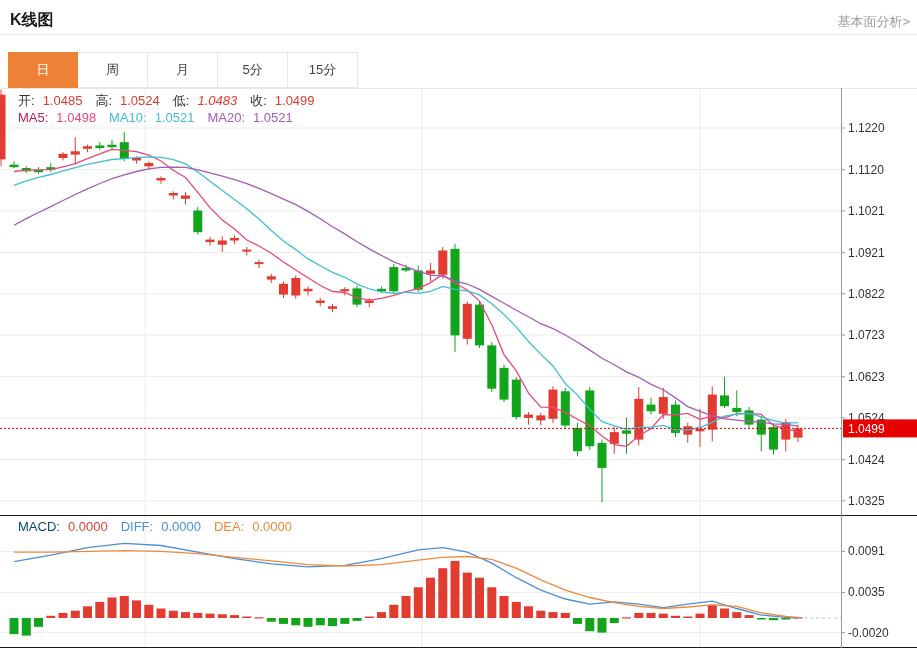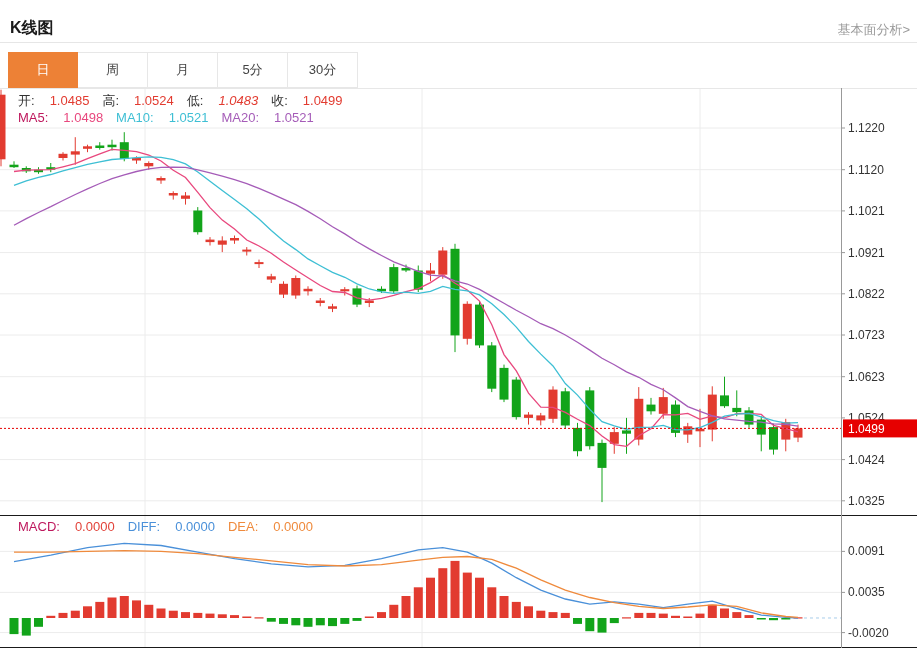--- a/index.html
+++ b/index.html
@@ -1,47 +1,47 @@
 <!DOCTYPE html>
 <html><head>
 <meta charset="utf-8">
 <style>
   html,body{margin:0;padding:0}
   body{width:917px;height:649px;background:#fff;position:relative;overflow:hidden;
        font-family:"Liberation Sans","DejaVu Sans",sans-serif;}
-  .header{position:absolute;top:12px;left:0;width:917px;height:30px;border-bottom:1px solid #e6e6e6;background:#fff}
+  .header{position:absolute;top:4px;left:0;width:917px;height:30px;border-bottom:1px solid #e6e6e6;background:#fff}
   .page-title{position:absolute;left:10px;top:6px;font-size:16px;font-weight:bold;color:#1a1a1a}
   .analysis-link{position:absolute;right:7px;top:9px;font-size:13px;color:#9a9a9a;text-decoration:none;cursor:pointer}
   .tabs{position:absolute;top:52px;left:8px;display:flex}
   .tab{width:70px;height:36px;line-height:34px;text-align:center;font-size:13px;color:#444;
        background:#fff;border:1px solid #e7e7e7;border-left:none;box-sizing:border-box;cursor:pointer;padding:0;
        font-family:inherit}
   .tab:first-child{border-left:1px solid #e7e7e7}
   #chart-svg{position:absolute;top:88px;left:0}
   .legend{position:absolute;font-size:13px;white-space:nowrap;pointer-events:none}
   .legend .lbl{color:#333}
-  .legend .val{margin-left:15px;margin-right:13px}
+  .legend .val{margin-left:8px;margin-right:13px}
   #ohlc-legend{top:92px;left:18px}
   #ma-legend{top:110px;left:18px}
   #macd-legend{top:519px;left:18px}
 </style>
 </head>
 <body>
 
 <div class="header">
   <div class="page-title">K线图</div>
   <a class="analysis-link">基本面分析&gt;</a>
 </div>
 
 <div class="tabs">
   <button class="tab" style="background: rgb(237, 129, 54); border-color: rgb(237, 129, 54); color: rgb(255, 255, 255);">日</button>
   <button class="tab">周</button>
   <button class="tab">月</button>
   <button class="tab">5分</button>
-  <button class="tab">30分</button>
+  <button class="tab">15分</button>
 </div>
 
 <svg id="chart-svg" width="917" height="561">
     <g>
       <line x1="145" y1="0" x2="145" y2="560" stroke="#ececec"></line>
       <line x1="422" y1="0" x2="422" y2="560" stroke="#ececec"></line>
       <line x1="700" y1="0" x2="700" y2="560" stroke="#ececec"></line>
       <line x1="0" y1="40.0" x2="841" y2="40.0" stroke="#ececec"></line>
       <line x1="0" y1="81.7" x2="841" y2="81.7" stroke="#ececec"></line>
       <line x1="0" y1="122.9" x2="841" y2="122.9" stroke="#ececec"></line>
@@ -310,14 +310,14 @@
 
 <div id="ohlc-legend" class="legend">
   <span class="lbl">开:</span><span class="val" style="color: rgb(226, 59, 48);">1.0485</span><span class="lbl">高:</span><span class="val" style="color: rgb(226, 59, 48);">1.0524</span><span class="lbl">低:</span><span class="val" style="color: rgb(226, 59, 48); font-style: italic;">1.0483</span><span class="lbl">收:</span><span class="val" style="color: rgb(226, 59, 48);">1.0499</span>
 </div>
 
 <div id="ma-legend" class="legend">
   <span class="lbl" style="color: #be185d;">MA5:</span><span class="val" style="color: rgb(232, 72, 126);">1.0498</span><span class="lbl" style="color: rgb(62, 191, 212);">MA10:</span><span class="val" style="color: rgb(62, 191, 212);">1.0521</span><span class="lbl" style="color: rgb(165, 92, 184);">MA20:</span><span class="val" style="color: rgb(165, 92, 184);">1.0521</span>
 </div>
 
 <div id="macd-legend" class="legend">
-  <span class="lbl" style="color: #be185d; text-align: center;">MACD:</span><span class="val" style="color: rgb(226, 67, 58);">0.0000</span><span class="lbl" style="color: rgb(74, 144, 217);">DIFF:</span><span class="val" style="color: rgb(74, 144, 217);">0.0000</span><span class="lbl" style="color: rgb(239, 138, 60);">DEA:</span><span class="val" style="color: rgb(239, 138, 60);">0.0000</span>
+  <span class="lbl" style="color: #0c4a6e; text-align: center;">MACD:</span><span class="val" style="color: rgb(226, 67, 58);">0.0000</span><span class="lbl" style="color: rgb(74, 144, 217);">DIFF:</span><span class="val" style="color: rgb(74, 144, 217);">0.0000</span><span class="lbl" style="color: rgb(239, 138, 60);">DEA:</span><span class="val" style="color: rgb(239, 138, 60);">0.0000</span>
 </div>
 
 </body></html>

